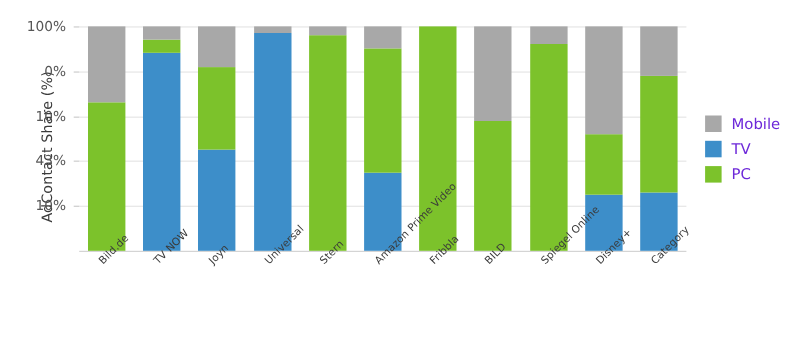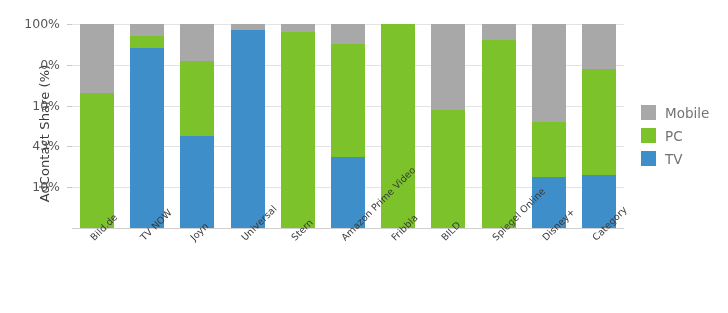--- a/index.html
+++ b/index.html
@@ -111,21 +111,21 @@
     height: 23px;
   }
   .legend-swatch {
     width: 15px;
     height: 15px;
     margin-right: 9px;
     flex: none;
   }
   .legend-label {
     font-size: 13.5px;
-    color: #737373;
+    color: #6d28d9;
     white-space: nowrap;
   }
 </style>
 </head>
 <body>
 
 <div id="chart-root">
 
   <div class="y-axis-title">AdContact Share (%)</div>
 
@@ -211,22 +211,22 @@
       <div class="x-label" style="left: 539.727px; top: 235px;">Disney+</div>
       <div class="x-label" style="left: 589.909px; top: 235px;">Category</div>
     </div>
 
   <div class="legend" id="legend">
       <div class="legend-row">
         <span class="legend-swatch" style="background: rgb(168, 168, 168);"></span>
         <span class="legend-label">Mobile</span>
       </div>
       <div class="legend-row">
+        <span class="legend-swatch" style="background: rgb(61, 142, 201);"></span>
+        <span class="legend-label">TV</span>
+      </div>
+      <div class="legend-row">
         <span class="legend-swatch" style="background: rgb(124, 194, 43);"></span>
         <span class="legend-label">PC</span>
       </div>
-      <div class="legend-row">
-        <span class="legend-swatch" style="background: rgb(61, 142, 201);"></span>
-        <span class="legend-label">TV</span>
-      </div>
     </div>
 
 </div>
 
 </body></html>

